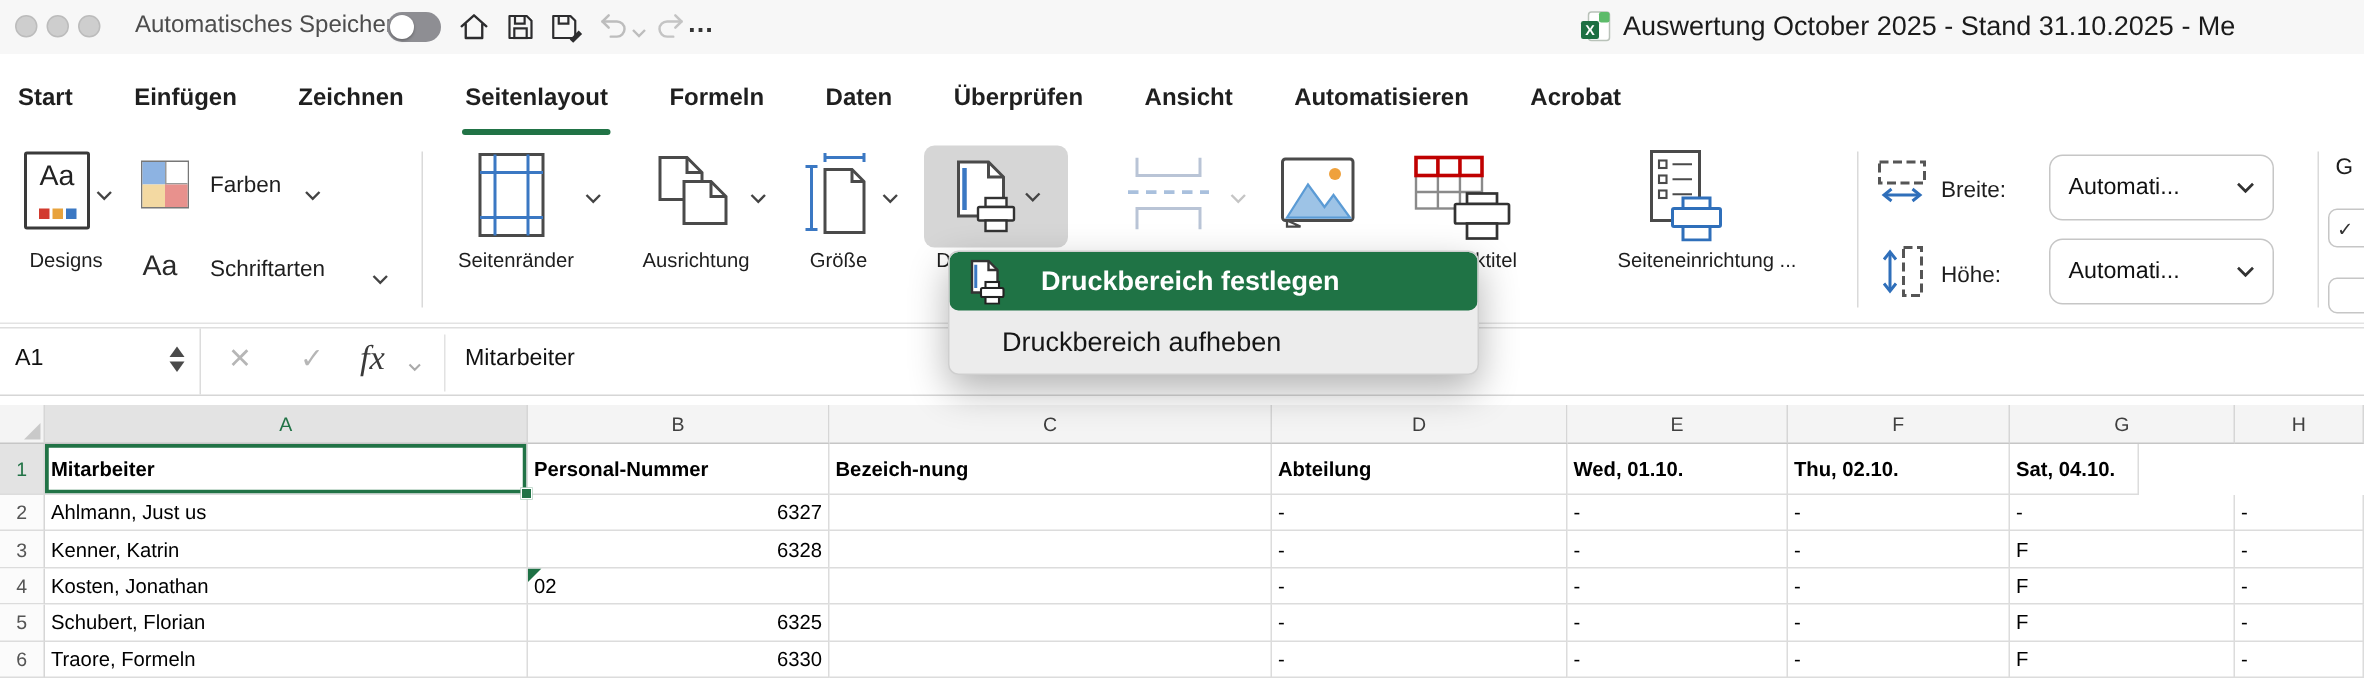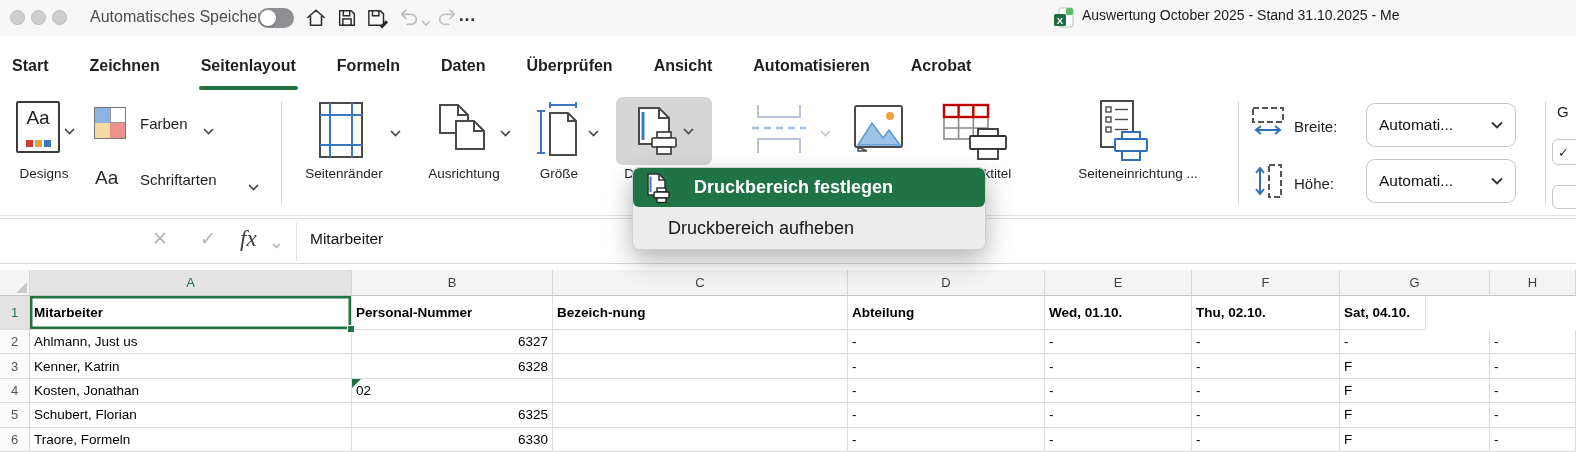--- a/index.html
+++ b/index.html
@@ -8,21 +8,21 @@
   
   .titlebar{position:absolute;left:0;top:0;width:100%;height:36px;background:#f7f7f7;}
   .tl{position:absolute;top:10px;width:15px;height:15px;border-radius:50%;background:#cecece;border:1px solid #bcbcbc;box-sizing:border-box;}
   .tl1{left:10px}.tl2{left:31px}.tl3{left:52px}
   .autosave{position:absolute;left:90px;top:8px;font-size:16px;color:#4d4d4d;}
   .toggle{position:absolute;left:258px;top:8px;width:36px;height:20px;border-radius:10px;background:#8e8e93;}
   .toggle .knob{position:absolute;left:2px;top:2px;width:16px;height:16px;border-radius:50%;background:#fff;box-shadow:0 1px 2px rgba(0,0,0,.3);}
   .tb-ic{position:absolute;top:7px;width:22px;height:22px;}
   .ellipsis{position:absolute;left:458px;top:5px;font-size:18px;font-weight:700;color:#333;letter-spacing:1px;}
   .xlicon{position:absolute;left:1053px;top:7px;width:22px;height:22px;}
-  .doctitle{position:absolute;left:1082px;top:7px;font-size:14px;color:#1b1b1b;white-space:nowrap;}
+  .doctitle{position:absolute;left:1082px;top:7px;font-size:18px;color:#1b1b1b;white-space:nowrap;}
   
   .tabbar{position:absolute;left:0;top:36px;width:100%;height:59px;background:#fff;display:flex;align-items:center;gap:41px;padding-left:12px;box-sizing:border-box;}
   .tab{position:relative;font-size:16px;font-weight:600;color:#1f1f1f;height:100%;display:flex;align-items:center;cursor:default;}
   .tab.active{font-weight:700;}
   .tab.active::after{content:"";position:absolute;left:-2px;right:-2px;bottom:5px;height:4px;border-radius:2px;background:#217346;}
   
   .ribbon{position:absolute;left:0;top:95px;width:100%;height:121px;background:#fff;border-bottom:1px solid #e3e3e3;box-sizing:border-box;}
   .ribbon .abs{position:absolute;}
   .rlabel{font-size:13.5px;color:#1e1e1e;white-space:nowrap;}
   .rdiv{position:absolute;top:6px;width:1px;height:104px;background:#dadada;}
@@ -131,20 +131,21 @@
           <rect x="13" y="1" width="7" height="7" rx="1.5" fill="#5dbb6a"></rect>
           <rect x="1" y="7" width="12" height="12" rx="1.5" fill="#1d6f42"></rect>
           <text x="7" y="16.5" font-size="9.5" font-weight="bold" fill="#fff" text-anchor="middle" font-family="Liberation Sans,sans-serif">X</text>
         </svg>
     </span>
     <span class="doctitle">Auswertung October 2025 - Stand 31.10.2025 - Me</span>
   </div>
 
   <div class="tabbar">
       <div class="tab">Start</div>
+      <div class="tab">Einfügen</div>
       <div class="tab">Zeichnen</div>
       <div class="tab active">Seitenlayout</div>
       <div class="tab">Formeln</div>
       <div class="tab">Daten</div>
       <div class="tab">Überprüfen</div>
       <div class="tab">Ansicht</div>
       <div class="tab">Automatisieren</div>
       <div class="tab">Acrobat</div>
     </div>
 
@@ -338,20 +339,27 @@
           <rect x="11" y="25" width="9" height="4.5" fill="#fff" stroke="#222" stroke-width="1.4"></rect>
         </svg>
       <span class="mtext">Druckbereich festlegen</span>
     </div>
     <div class="mi2">
       <span>Druckbereich aufheben</span>
     </div>
   </div>
 
   <div class="fbar">
+    <div class="fb-name">
+      <span class="fb-ref">A1</span>
+      <span class="stepper">
+          <div class="st-up"></div>
+          <div class="st-dn"></div>
+        </span>
+    </div>
     <span class="fb-x">✕</span>
     <span class="fb-ck">✓</span>
     <span class="fb-fx">fx</span>
     <span class="fb-fxc"><svg width="9" height="6" viewBox="0 0 9 6">
           <polyline points="1,1 4.5,4.5 8,1" fill="none" stroke="#aaa" stroke-width="1.4"></polyline>
         </svg></span>
     <span class="fb-sep"></span>
     <span class="fb-val">Mitarbeiter</span>
   </div>
 

